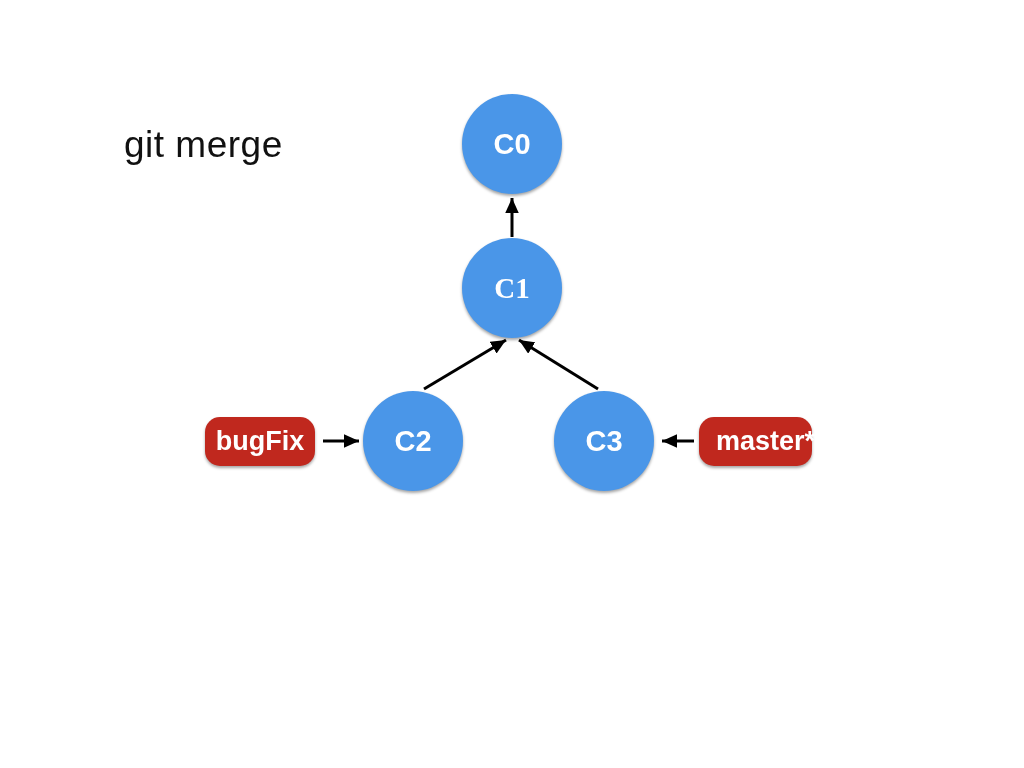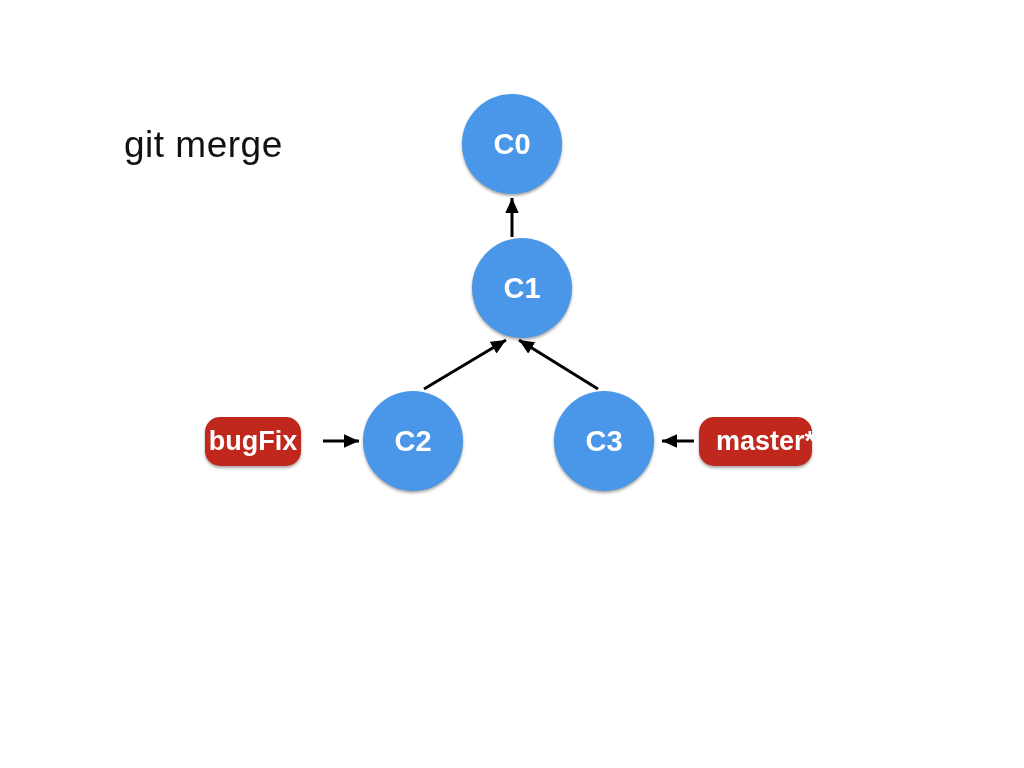--- a/index.html
+++ b/index.html
@@ -70,24 +70,24 @@
     justify-content: center;
     box-shadow: 0 2px 3px rgba(0,0,0,0.35);
   }
   .branch-label span {
     color: var(--node-text);
     font-size: 27px;
     font-weight: bold;
   }
   
   #node-c0 { left: 462px; top: 94px; text-align: center; }
-  #node-c1 { left: 472px; top: 238px; }
+  #node-c1 { left: 462px; top: 238px; font-family: Liberation Serif, serif; }
   #node-c2 { left: 363px; top: 391px; text-align: center; }
   #node-c3 { left: 554px; top: 391px; text-align: right; }
-  #branch-bugfix { left: 205px; top: 417px; width: 96px; }
+  #branch-bugfix { left: 205px; top: 417px; width: 110px; }
   #branch-master { left: 699px; top: 417px; width: 113px; padding-left: 20px; }
 </style>
 </head>
 <body>
 
 <div class="slide">
 
   <div class="slide-title">git merge</div>
 
   <svg class="arrows" viewBox="0 0 1024 768" xmlns="http://www.w3.org/2000/svg">

